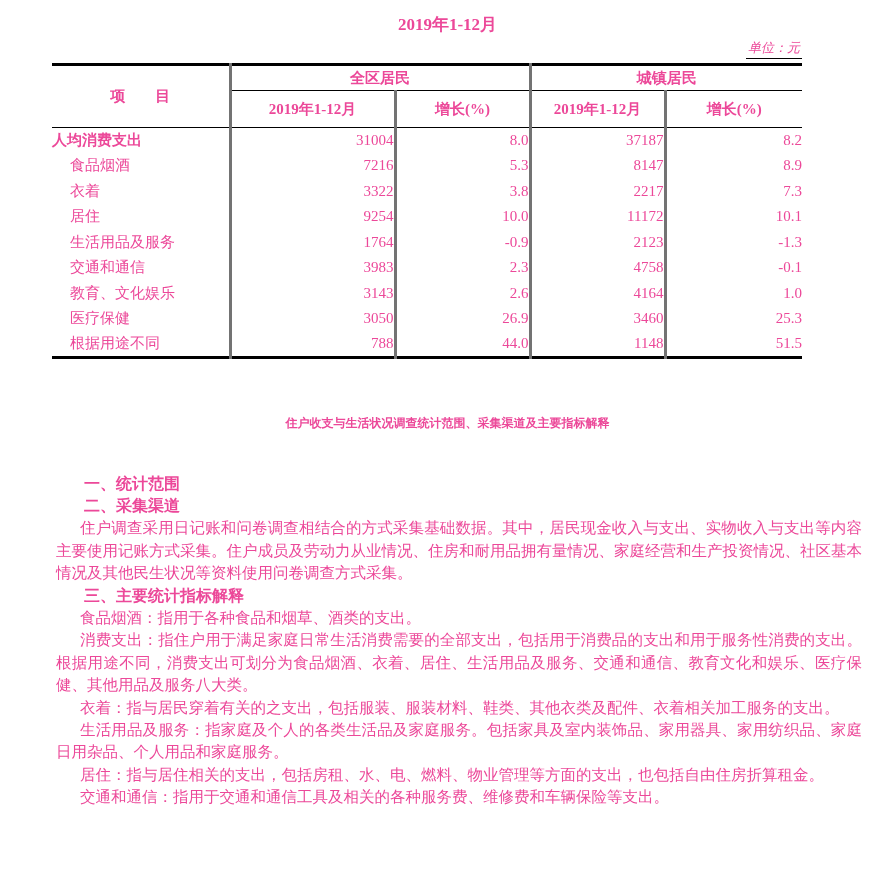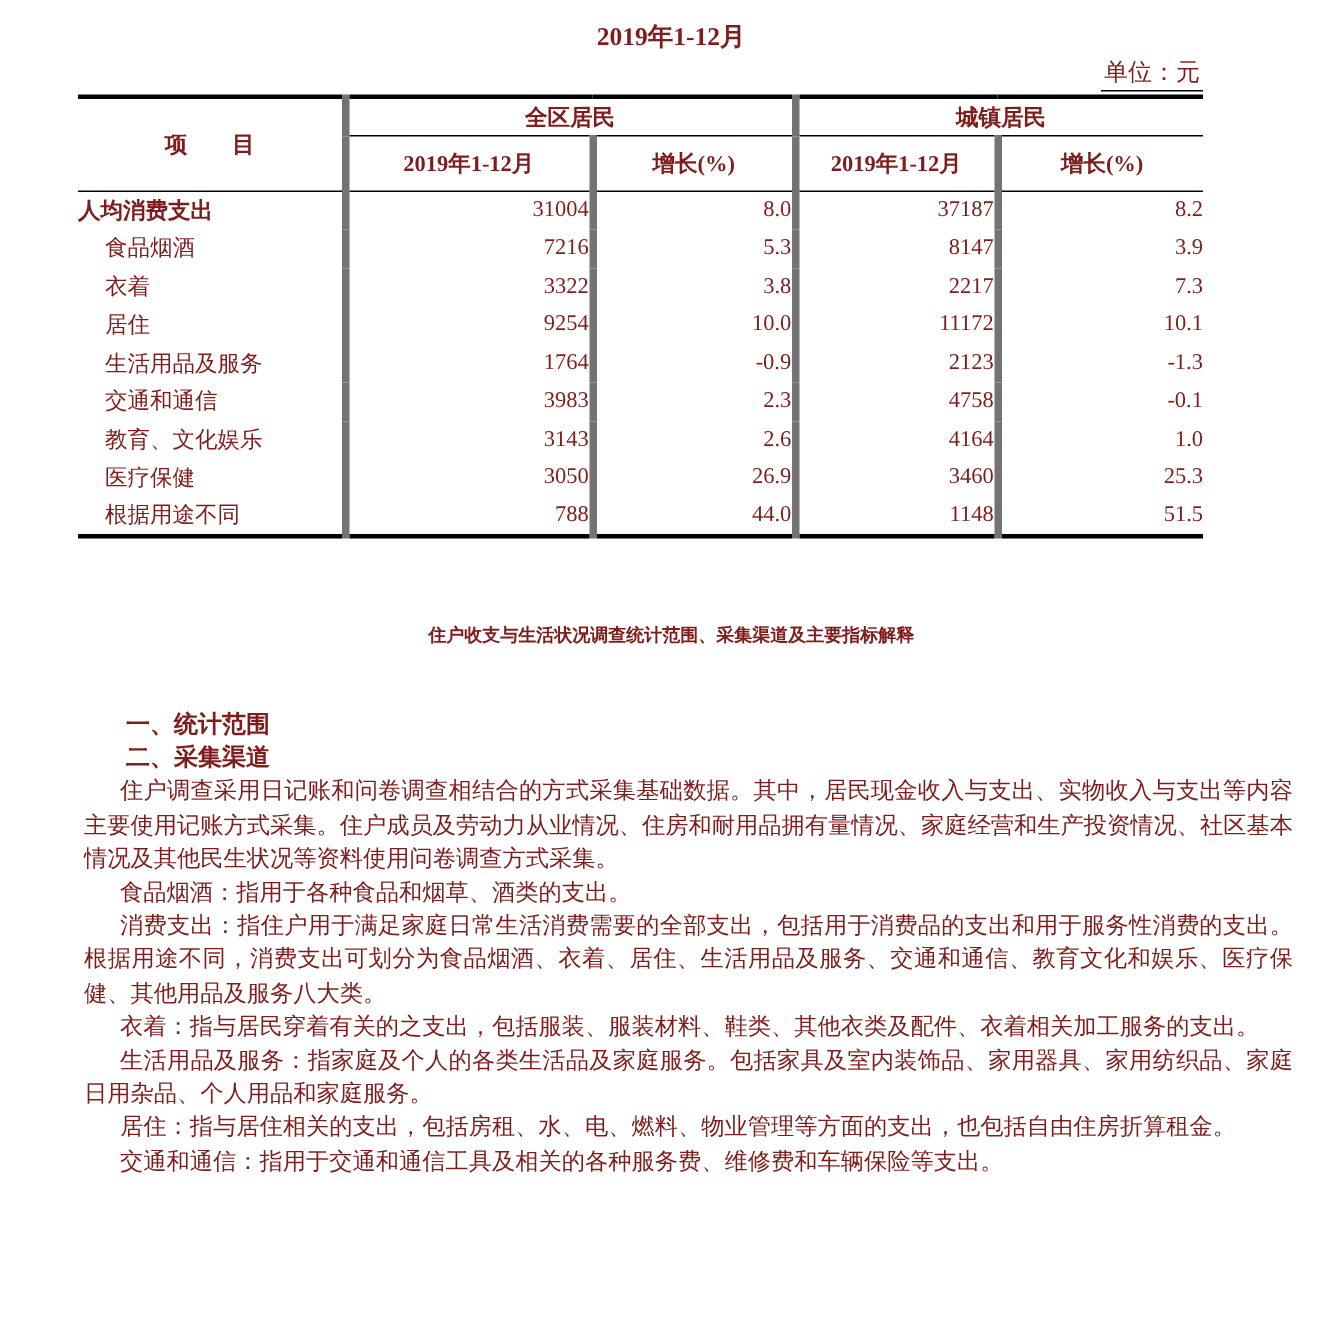--- a/index.html
+++ b/index.html
@@ -2,54 +2,55 @@
 <html><head>
 <meta charset="utf-8">
 <style>
   * { box-sizing: border-box; }
   html, body { margin: 0; padding: 0; background: #ffffff; }
   .page {
     position: relative;
     width: 895px;
     height: 893px;
     background: #ffffff;
-    color: #7f1d1d;
+    color: #ec4899;
     font-family: "Liberation Serif", "DejaVu Serif", serif;
     overflow: hidden;
   }
   .doc-title {
     margin: 0;
     padding-top: 13px;
     text-align: center;
     font-size: 17px;
     font-weight: bold;
   }
   .table-area { width: 750px; margin-left: 52px; }
   .unit-row { text-align: right; margin-top: 2px; height: 22px; }
   .unit-label {
     display: inline-block;
-    font-size: 16px;
+    font-size: 13px;
     border-bottom: 1px solid #000;
     padding: 0 2px 1px 2px;
+    font-style: italic;
   }
   .stats-table {
     width: 750px;
     table-layout: fixed;
     border-collapse: collapse;
     margin-top: 3px;
     border-top: 3px solid #000;
     border-bottom: 3px solid #000;
     font-size: 15px;
   }
   .stats-table th, .stats-table td { padding: 0; }
   .stats-table thead { border-bottom: 1px solid #000; }
   .stats-table thead th { font-weight: bold; text-align: center; vertical-align: middle; }
   .row-group { height: 26px; }
   .row-sub { height: 37px; }
-  .bl { border-left: 5px solid #737373; }
+  .bl { border-left: 3px solid #737373; }
   .group-th { border-bottom: 1px solid #000; }
   .stats-table tbody tr { height: 25.5px; }
   .stats-table tbody td { vertical-align: middle; }
   .row-label { text-align: left; padding-left: 6px; font-weight: normal; }
   .row-label.bold { font-weight: bold; }
   .row-label.indent { padding-left: 18px; }
   .num { text-align: right; padding-right: 10px; }
   .notes-title {
     margin: 56px 0 0 0;
     text-align: center;
@@ -113,21 +114,21 @@
             <td class="num bl">31004</td>
             <td class="num bl">8.0</td>
             <td class="num bl">37187</td>
             <td class="num bl">8.2</td>
           </tr>
           <tr>
             <td class="row-label indent">食品烟酒</td>
             <td class="num bl">7216</td>
             <td class="num bl">5.3</td>
             <td class="num bl">8147</td>
-            <td class="num bl">3.9</td>
+            <td class="num bl">8.9</td>
           </tr>
           <tr>
             <td class="row-label indent">衣着</td>
             <td class="num bl">3322</td>
             <td class="num bl">3.8</td>
             <td class="num bl">2217</td>
             <td class="num bl">7.3</td>
           </tr>
           <tr>
             <td class="row-label indent">居住</td>
@@ -174,20 +175,21 @@
         </tbody>
     </table>
   </div>
 
   <h2 class="notes-title">住户收支与生活状况调查统计范围、采集渠道及主要指标解释</h2>
 
   <div class="notes" id="notes-body">
       <p class="sec-heading">一、统计范围</p>
       <p class="sec-heading">二、采集渠道</p>
       <p class="para">住户调查采用日记账和问卷调查相结合的方式采集基础数据。其中，居民现金收入与支出、实物收入与支出等内容主要使用记账方式采集。住户成员及劳动力从业情况、住房和耐用品拥有量情况、家庭经营和生产投资情况、社区基本情况及其他民生状况等资料使用问卷调查方式采集。</p>
+      <p class="sec-heading">三、主要统计指标解释</p>
       <p class="para">食品烟酒：指用于各种食品和烟草、酒类的支出。</p>
       <p class="para">消费支出：指住户用于满足家庭日常生活消费需要的全部支出，包括用于消费品的支出和用于服务性消费的支出。根据用途不同，消费支出可划分为食品烟酒、衣着、居住、生活用品及服务、交通和通信、教育文化和娱乐、医疗保健、其他用品及服务八大类。</p>
       <p class="para">衣着：指与居民穿着有关的之支出，包括服装、服装材料、鞋类、其他衣类及配件、衣着相关加工服务的支出。</p>
       <p class="para">生活用品及服务：指家庭及个人的各类生活品及家庭服务。包括家具及室内装饰品、家用器具、家用纺织品、家庭日用杂品、个人用品和家庭服务。</p>
       <p class="para">居住：指与居住相关的支出，包括房租、水、电、燃料、物业管理等方面的支出，也包括自由住房折算租金。</p>
       <p class="para">交通和通信：指用于交通和通信工具及相关的各种服务费、维修费和车辆保险等支出。</p>
     </div>
 
 </div>
 

